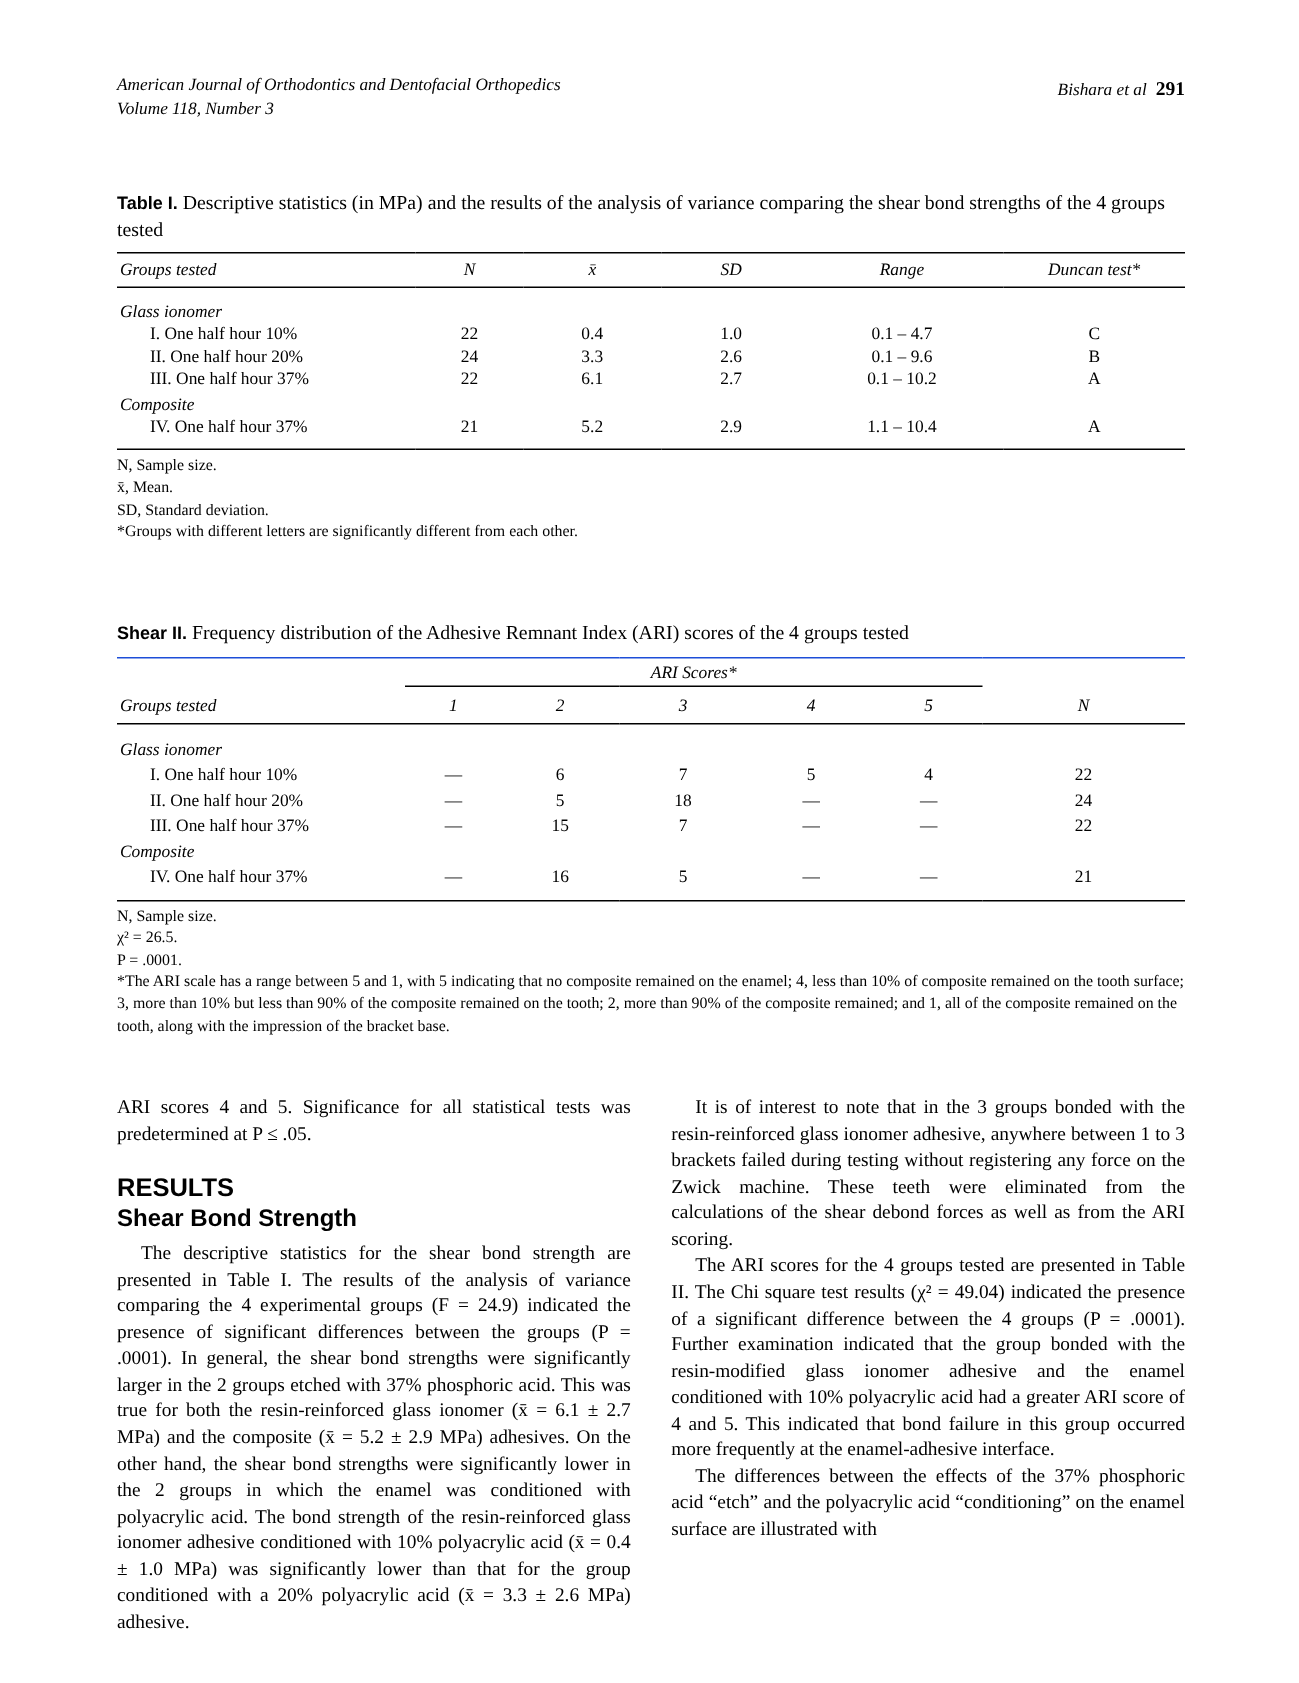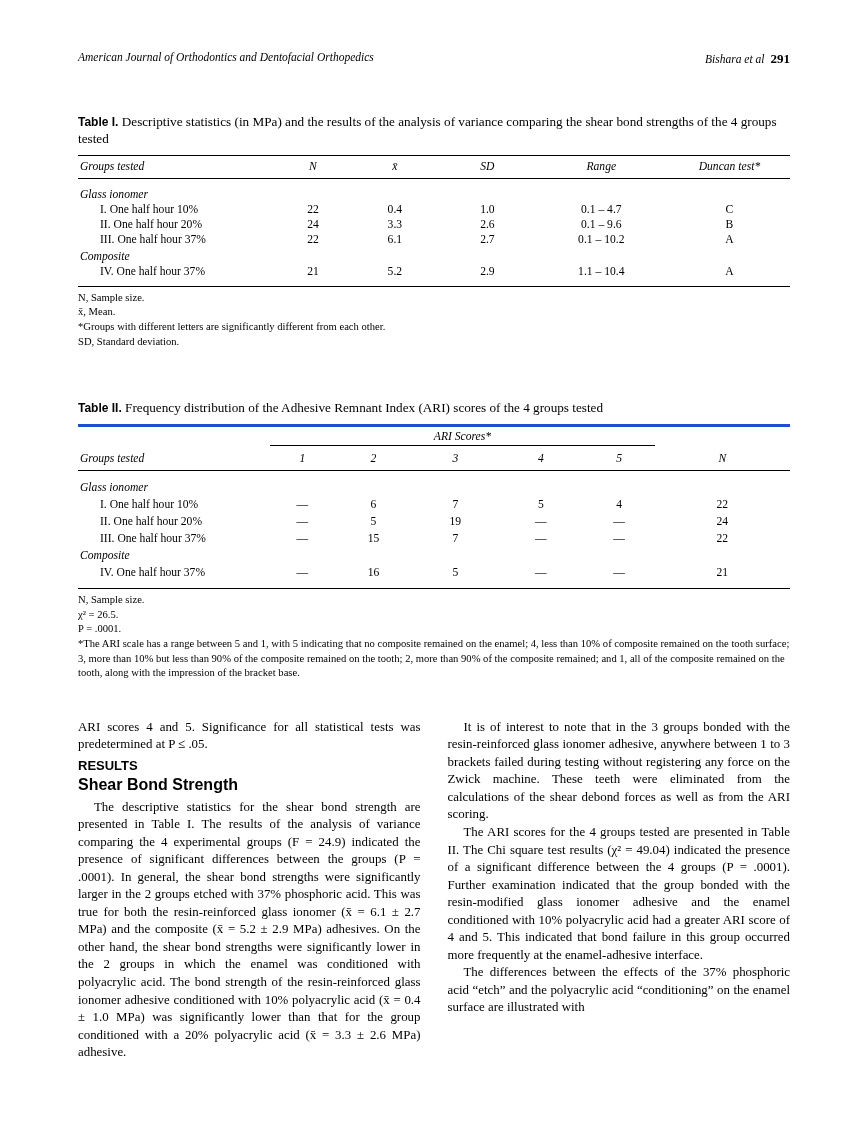--- a/index.html
+++ b/index.html
@@ -27,52 +27,53 @@
   thead th { font-style:italic; font-weight:normal; }
   .c { text-align:center; }
   .l { text-align:left; }
   td.sub { padding-left:22px; }
   tr.section td { padding-top:3px;font-style:italic; }
 
   .t1 thead th { border-top:1px solid #000; border-bottom:1px solid #000; padding:4px 2px 5px; }
   .t1 tbody tr:first-child td { padding-top:9px; }
   .t1 tbody tr.last td { border-bottom:1px solid #000; padding-bottom:8px; }
 
-  .t2 thead tr.spanrow th { border-top:3px solid #1d4ed8; padding:3px 2px 2px; }
+  .t2 thead tr.spanrow th { border-top:1px solid #1d4ed8; padding:3px 2px 2px; }
   .t2 thead tr.spanrow th.span5 { border-bottom:1px solid #000; text-align:center; }
   .t2 thead tr.cols th { border-bottom:1px solid #000; padding:6px 2px 5px; }
   .t2 tbody tr:first-child td { padding-top:10px; }
   .t2 tbody tr.last td { border-bottom:1px solid #000; padding-bottom:9px; }
   .t2 tbody td { padding-top:2px; padding-bottom:2px; }
 
   .footnotes { font-size:10.6px; line-height:1.38; margin-top:4px; }
   .footnotes p { margin:0; }
 
   .tblock-1 { margin-bottom:50px; }
   .tblock-2 { margin-bottom:38px; }
 
   
   .cols2 { display:flex; gap:27px; }
   .col { flex:1 1 0; font-size:12.9px; line-height:1.36; text-align:justify; }
   .col p { margin:0; }
   .col p.indent { text-indent:16px; }
-  h3.sect { font-family:"Liberation Sans", sans-serif; font-size:13px; font-weight:bold;
-            margin:4px 0 0 0; line-height:1.3; }
+  h3.sect { font-family:"Liberation Sans", sans-serif; font-size:17px; font-weight:bold;
+            margin:16px 0 0 0; line-height:1.3; }
   h4.subsect { font-family:"Liberation Sans", sans-serif; font-size:16px; font-weight:bold;
                margin:0 0 3px 0; line-height:1.3; }
   h4.subsect.spaced { margin-top:11px; }
 </style>
 </head>
 <body>
 
 <div class="page">
 
   <div class="hdr">
     <div class="hdr-left">
       <div>American Journal of Orthodontics and Dentofacial Orthopedics</div>
+      <div>Volume 118, Number 3</div>
     </div>
     <div class="hdr-right">
       <span>Bishara et al</span><span class="pg">291</span>
     </div>
   </div>
 
   <section class="tblock-1">
     <p class="tbl-caption"><span class="tbl-label">Table I.</span> <span>Descriptive statistics (in MPa) and the results of the analysis of variance comparing the shear bond strengths of the 4 groups tested</span></p>
     <table class="t1">
       <colgroup>
@@ -130,27 +131,27 @@
           <td class="c">5.2</td>
           <td class="c">2.9</td>
           <td class="c">1.1 – 10.4</td>
           <td class="c">A</td>
         </tr>
       </tbody>
     </table>
     <div class="footnotes">
       <p>N, Sample size.</p>
       <p>x̄, Mean.</p>
+      <p>SD, Standard deviation.</p>
       <p>*Groups with different letters are significantly different from each other.</p>
-      <p>SD, Standard deviation.</p>
     </div>
   </section>
 
   <section class="tblock-2">
-    <p class="tbl-caption"><span class="tbl-label">Table II.</span> <span>Frequency distribution of the Adhesive Remnant Index (ARI) scores of the 4 groups tested</span></p>
+    <p class="tbl-caption"><span class="tbl-label">Shear II.</span> <span>Frequency distribution of the Adhesive Remnant Index (ARI) scores of the 4 groups tested</span></p>
     <table class="t2">
       <colgroup>
         <col style="width:27%">
           <col style="width:9%">
           <col style="width:11%">
           <col style="width:12%">
         <col style="width:12%">
           <col style="width:10%">
           <col style="width:19%">
       </colgroup>
@@ -180,21 +181,21 @@
           <td class="c">6</td>
           <td class="c">7</td>
           <td class="c">5</td>
           <td class="c">4</td>
           <td class="c">22</td>
         </tr>
         <tr>
           <td class="l sub">II. One half hour 20%</td>
           <td class="c">—</td>
           <td class="c">5</td>
-          <td class="c">19</td>
+          <td class="c">18</td>
           <td class="c">—</td>
           <td class="c">—</td>
           <td class="c">24</td>
         </tr>
         <tr>
           <td class="l sub">III. One half hour 37%</td>
           <td class="c">—</td>
           <td class="c">15</td>
           <td class="c">7</td>
           <td class="c">—</td>

